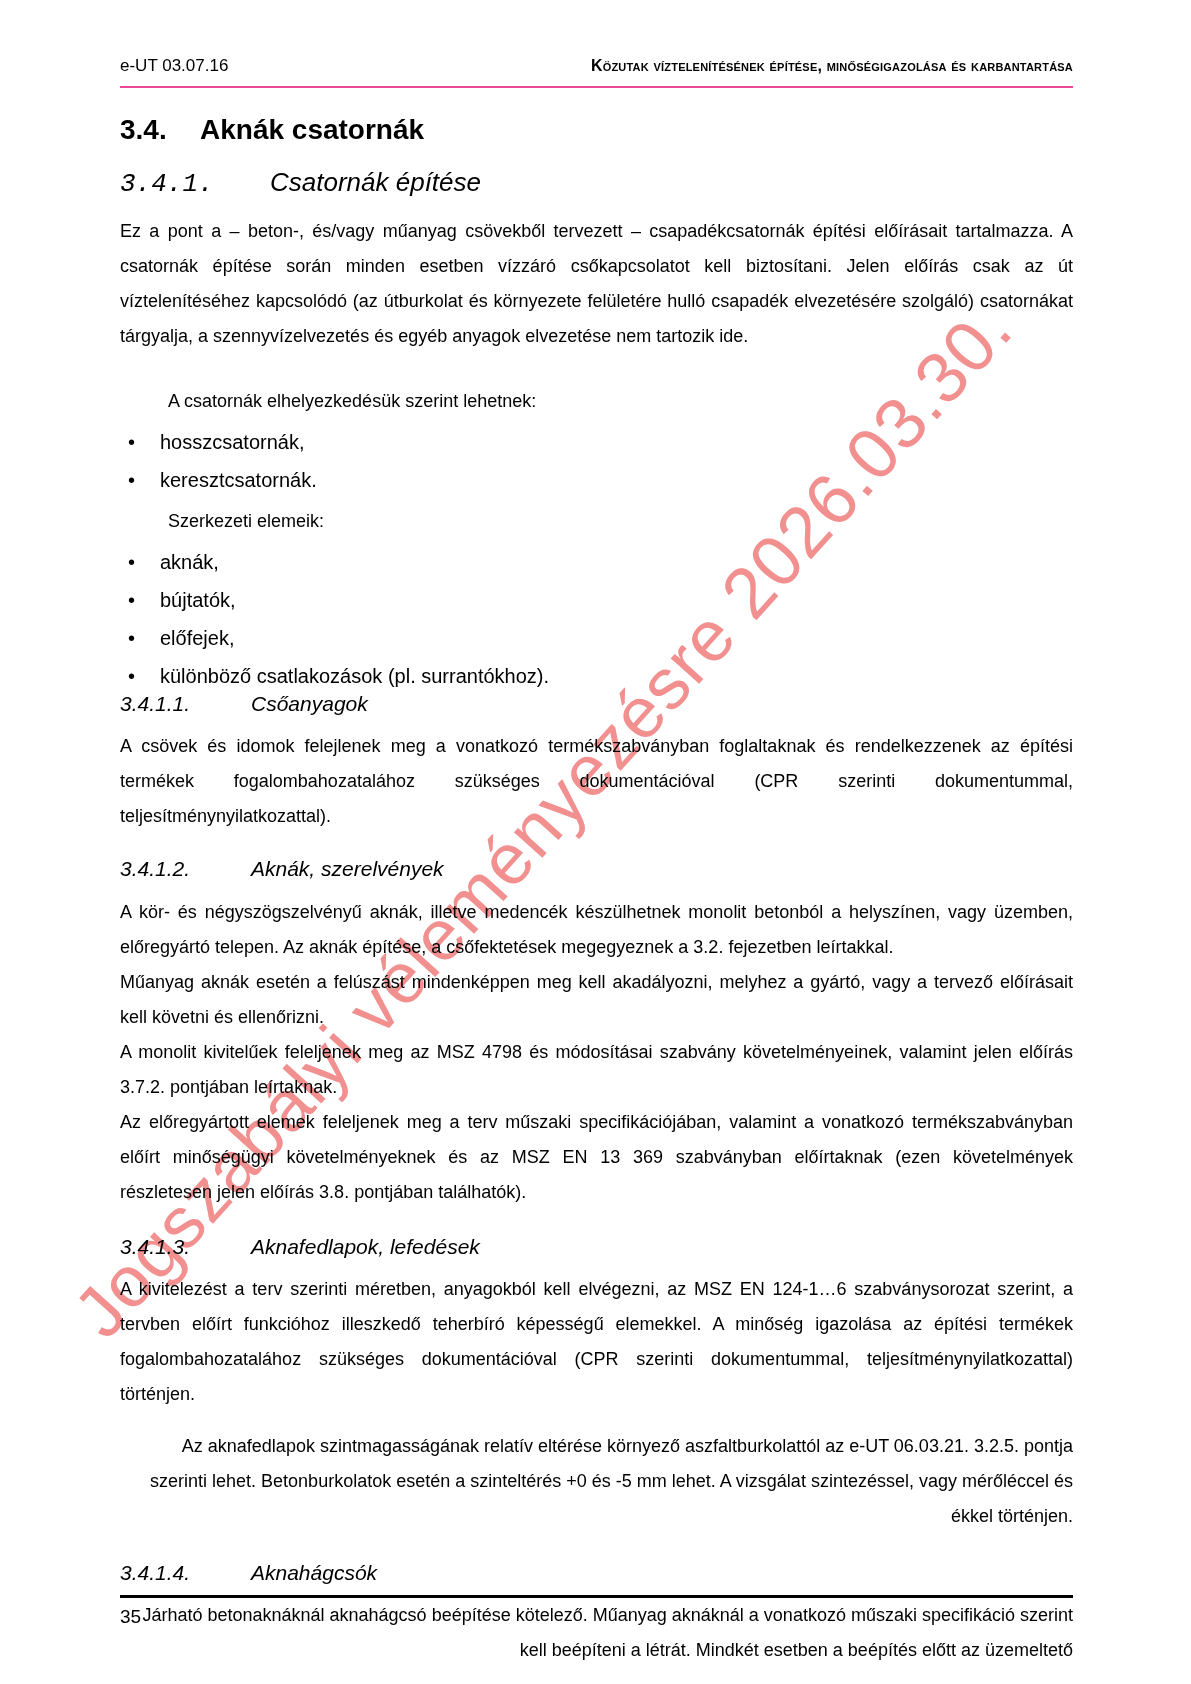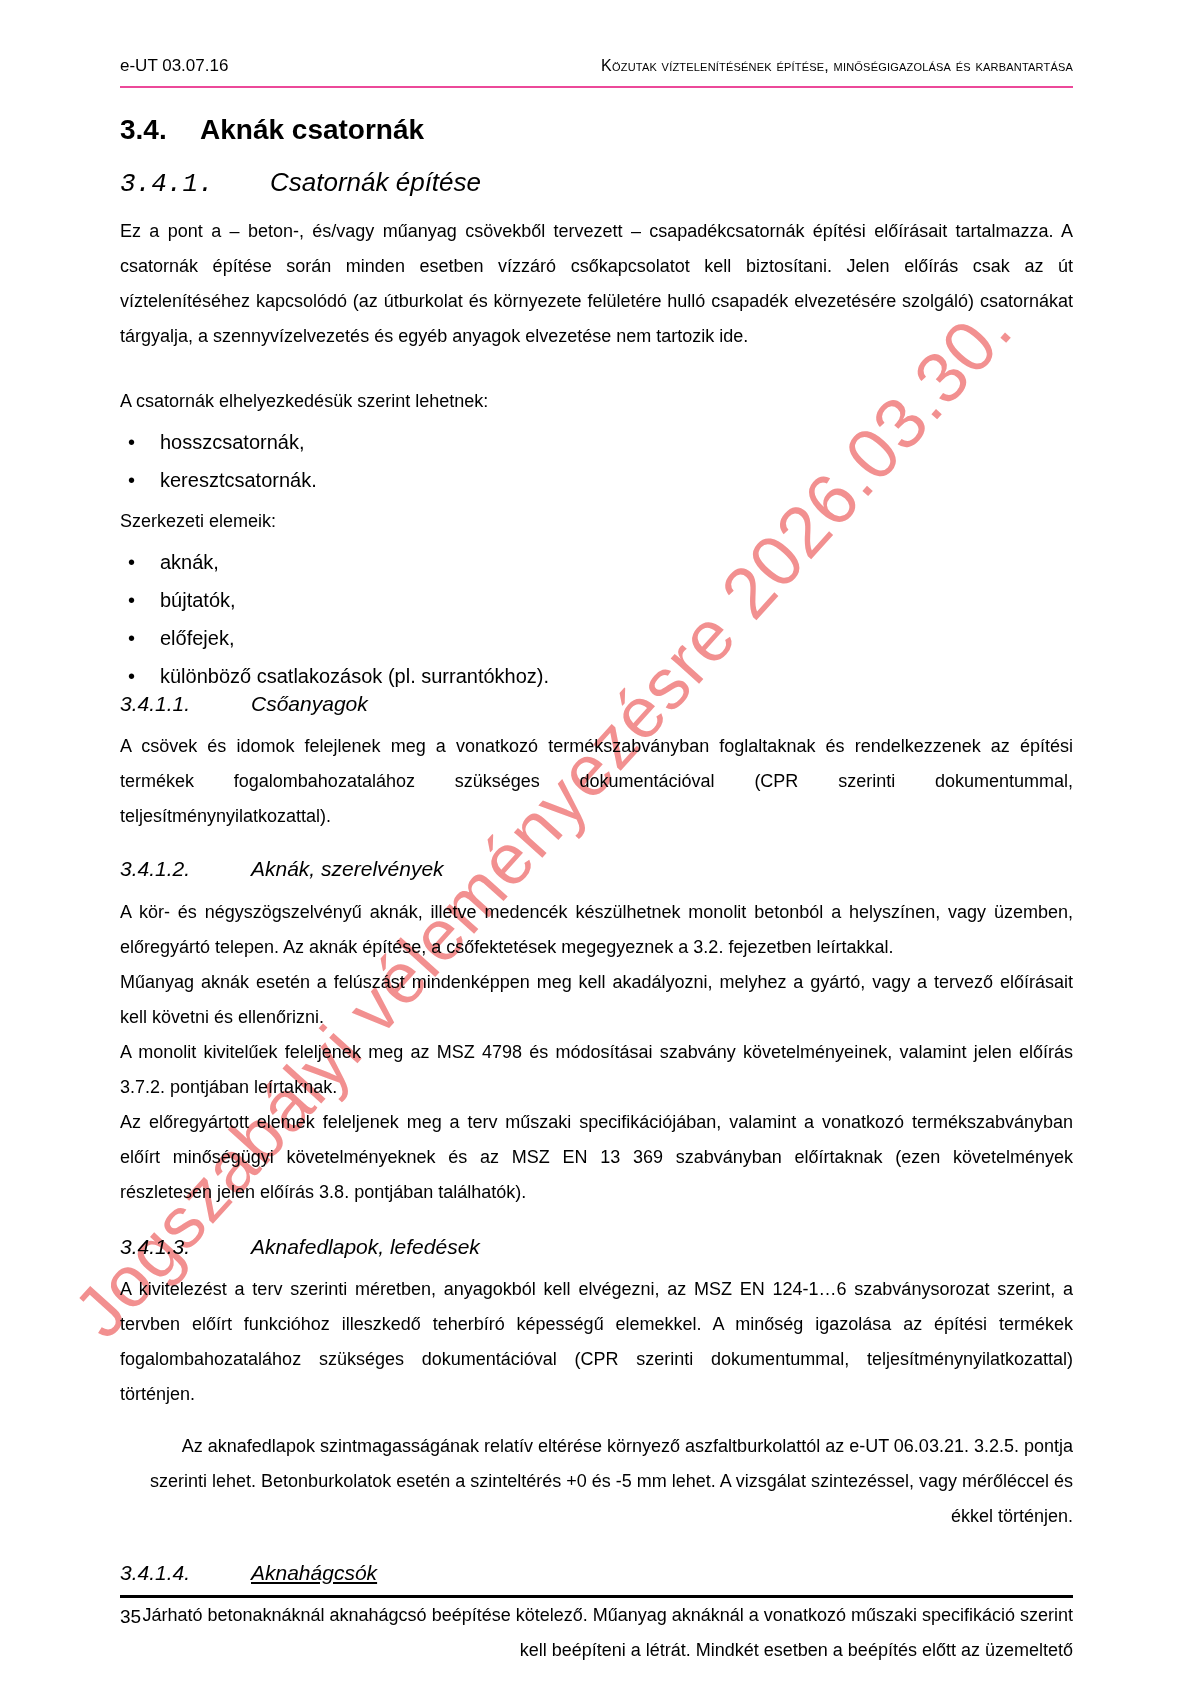--- a/index.html
+++ b/index.html
@@ -41,20 +41,21 @@
     align-items: baseline;
     border-bottom: 2px solid #ec4899;
     padding-bottom: 10px;
   }
   .doc-code { font-size: 17px; }
   .doc-title-running {
     font-size: 16px;
     font-variant: small-caps;
     letter-spacing: 0.2px;
     text-align: right;
+    font-weight: bold;
   }
   h1.chapter {
     margin-top: 26px;
     font-size: 28px;
     line-height: 32px;
     font-weight: bold;
   }
   h1.chapter .num { display: inline-block; width: 80px; }
   h2.section {
     margin-top: 22px;
@@ -71,39 +72,39 @@
     font-style: italic;
   }
   h3.subsection .num { display: inline-block; width: 131px; }
   p.body {
     font-size: 18px;
     line-height: 35px;
     text-align: justify;
   }
   p.body.p-left { text-align: right; }
   p.intro { margin-top: 15px; }
-  p.lead { margin-top: 30px; text-align: left; }
+  p.lead { margin-top: 30px; text-align: left; margin-left: 48px; }
   p.lead2 { margin-top: 9px; }
   ul.dotted { list-style: none; }
   ul.dotted li {
     position: relative;
     margin-top: 9px;
     padding-left: 40px;
     font-size: 20px;
     line-height: 29px;
   }
   ul.dotted li .bullet {
     position: absolute;
     left: 8px;
     top: 0;
   }
   .h3-1 { }
   .h3-2 { margin-top: 22px; }
   .h3-3 { margin-top: 24px; }
-  .h3-4 { margin-top: 26px; text-decoration: underline; }
+  .h3-4 { margin-top: 26px; }
   .after-h3 { margin-top: 13px; }
   .pblock { margin-top: 14px; }
   .pblock p.body { margin: 0; }
   .gap-p { margin-top: 17px; }
   
   .doc-footer {
     position: absolute;
     left: 120px;
     right: 118px;
     top: 1595px;

